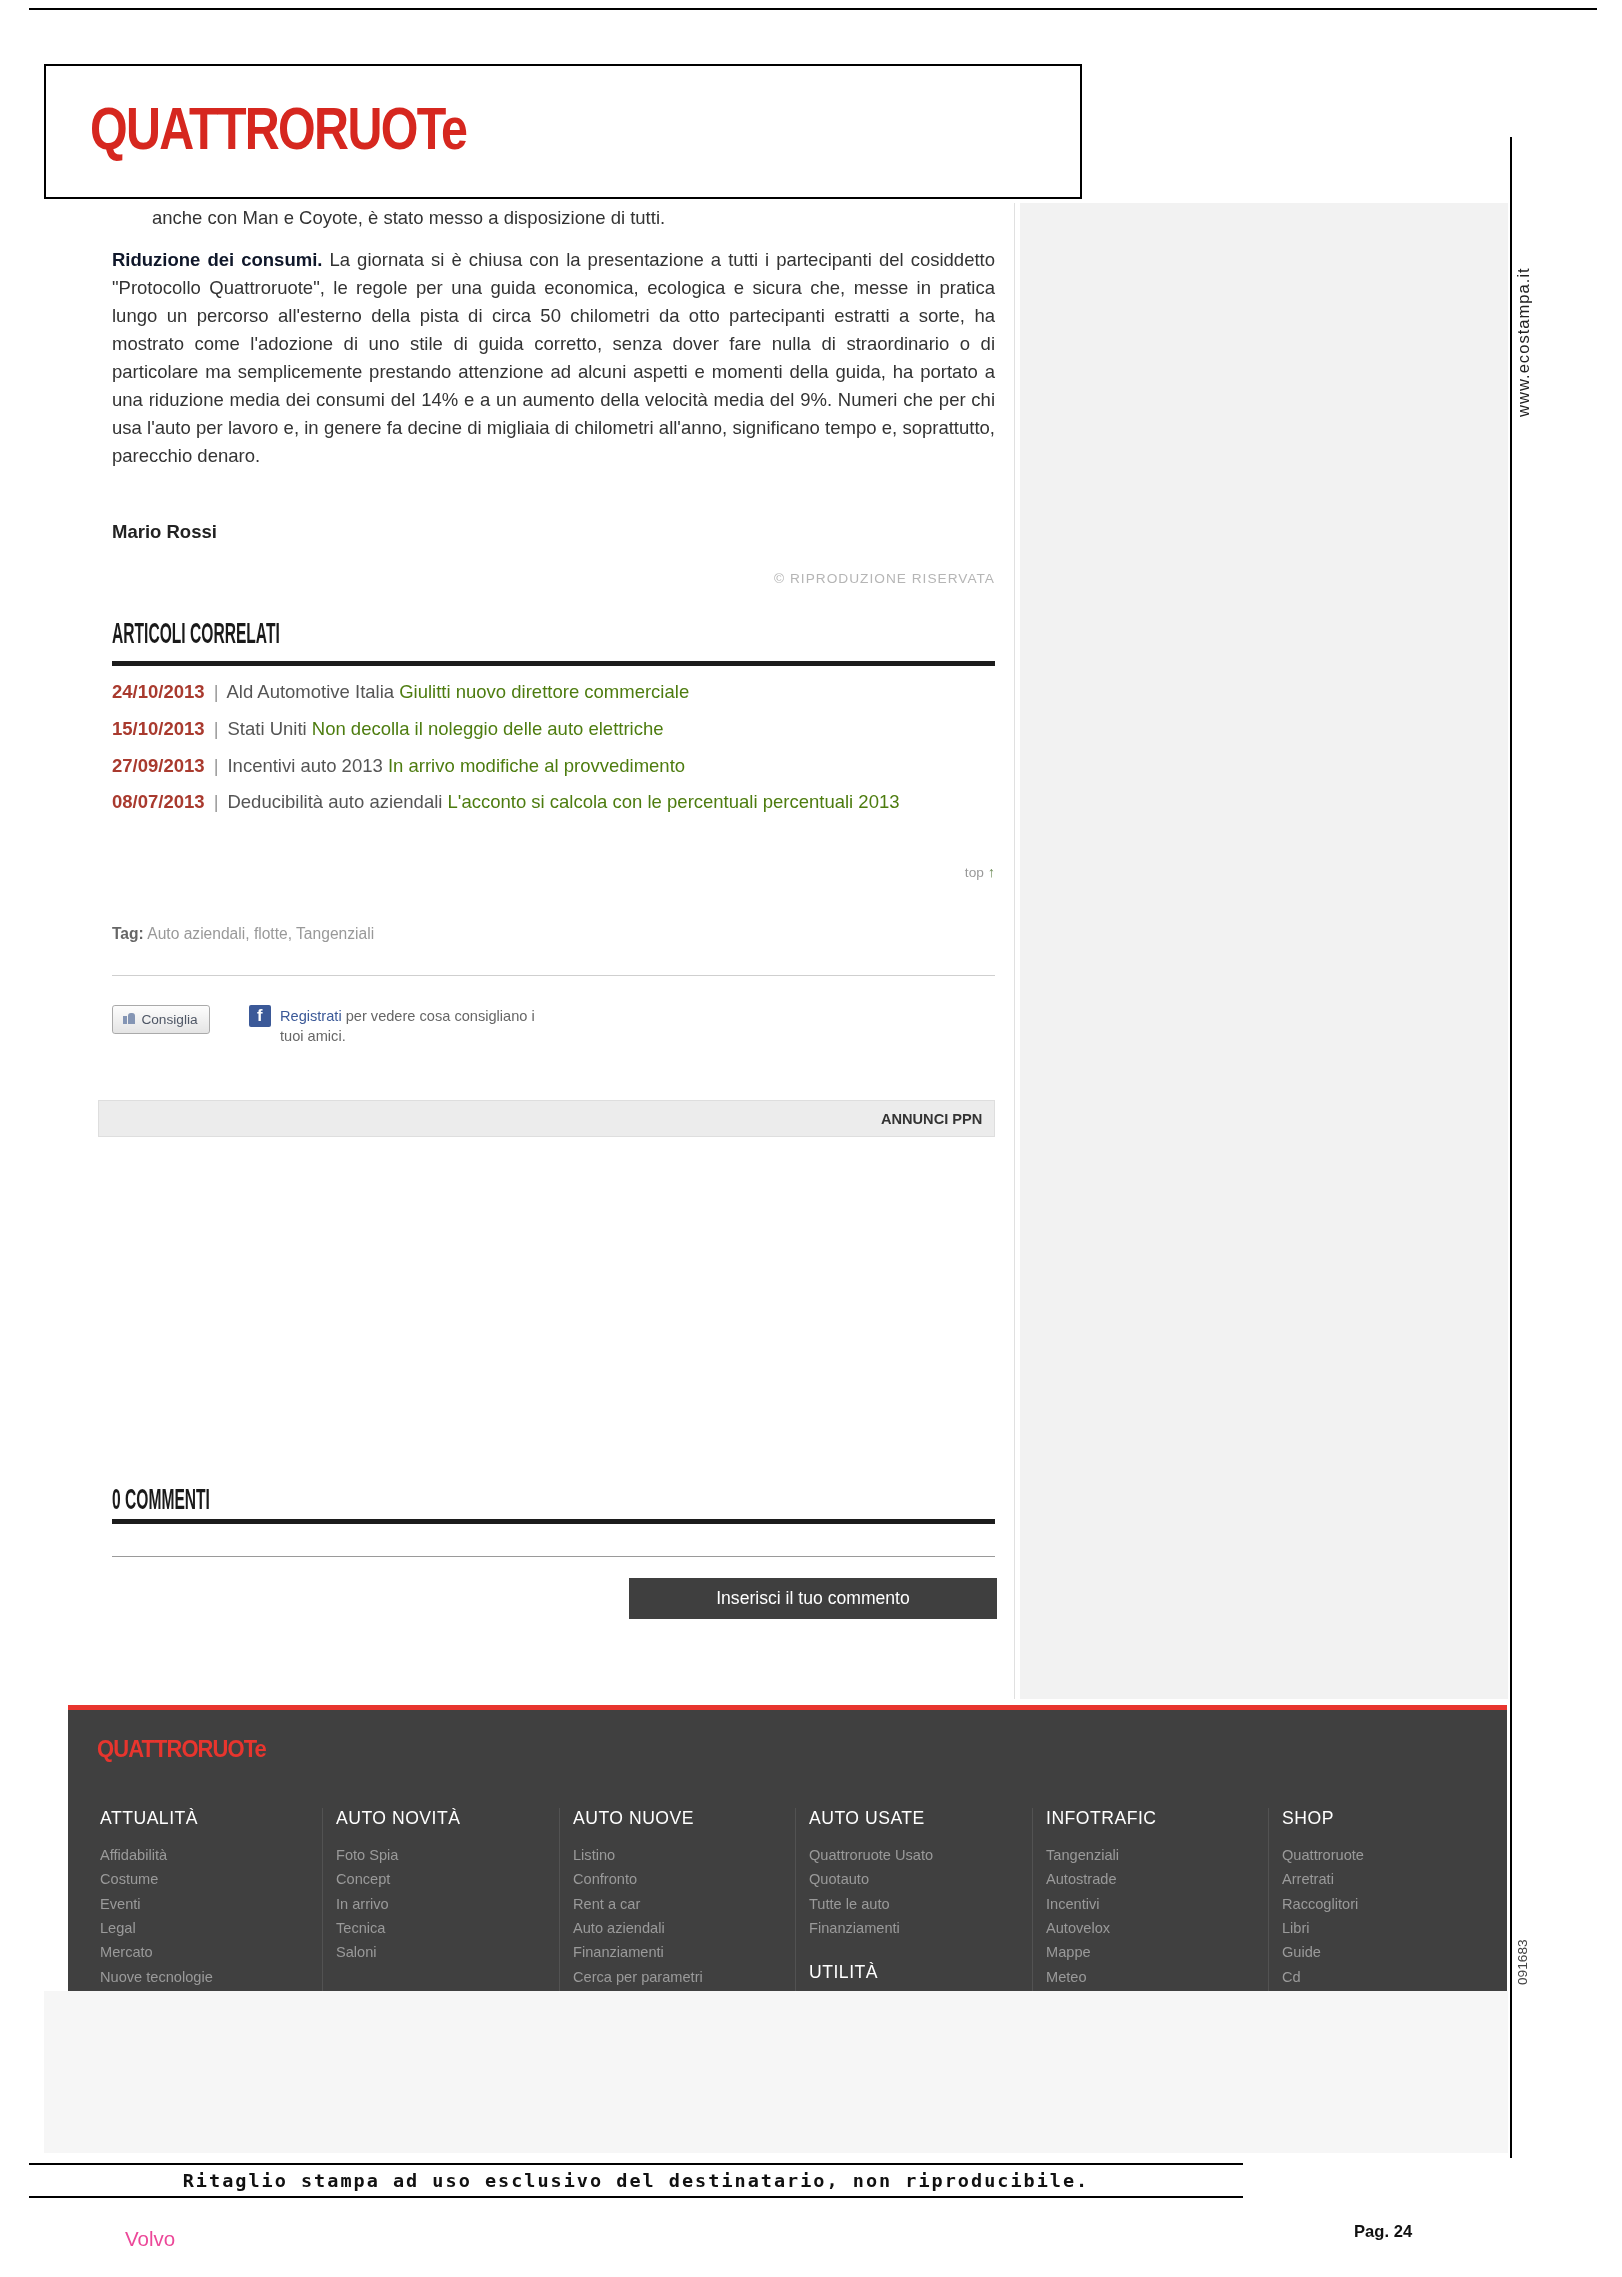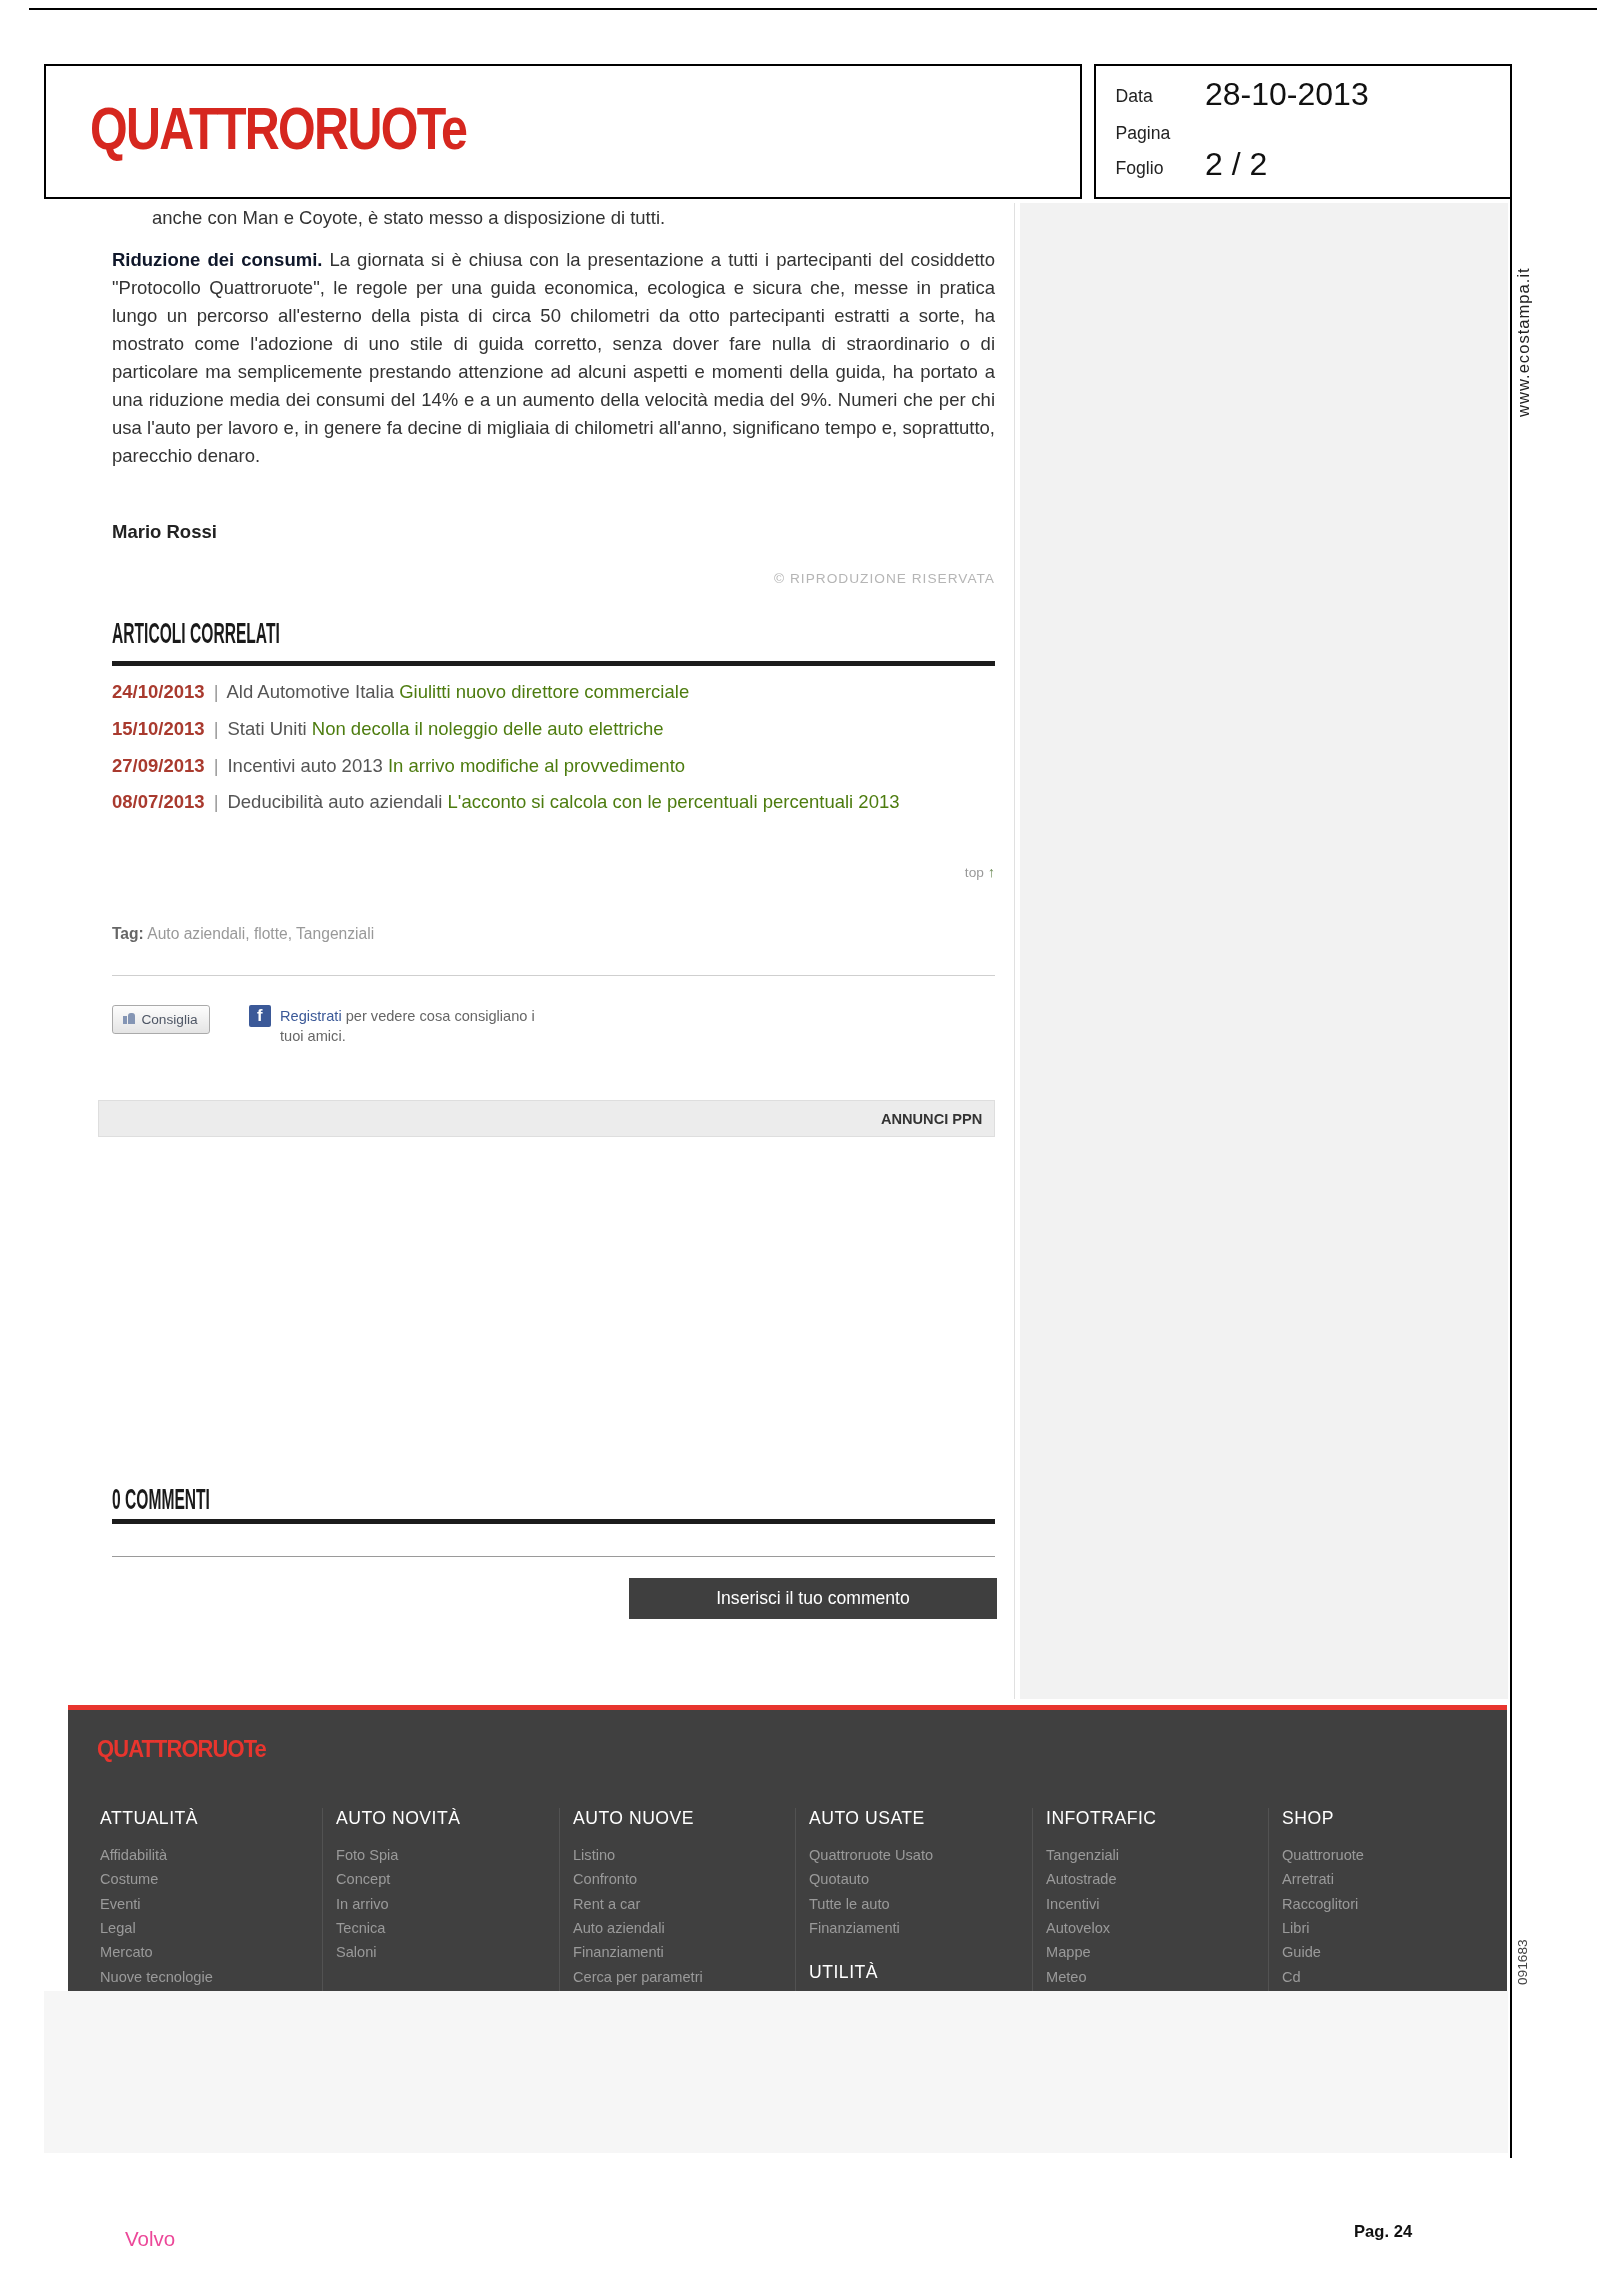--- a/index.html
+++ b/index.html
@@ -112,27 +112,20 @@
 <body>
 
 <div class="page">
 
   <div class="abs top-rule"></div>
   <div class="abs right-rule"></div>
 
   <div class="abs hdr-left">
     <div class="logo-main">QUATTRORUOTe</div>
   </div>
-  <div class="abs hdr-right">
-    <div class="hdr-lbl lbl-data">Data</div>
-    <div class="hdr-val val-data">28-10-2013</div>
-    <div class="hdr-lbl lbl-pagina">Pagina</div>
-    <div class="hdr-lbl lbl-foglio">Foglio</div>
-    <div class="hdr-val val-foglio">2 / 2</div>
-  </div>
 
   <div class="abs side-url">www.ecostampa.it</div>
   <div class="abs side-code">091683</div>
 
   <div class="abs gray-panel"></div>
   <div class="abs col-divider"></div>
 
   <div class="abs col intro-line">anche con Man e Coyote, è stato messo a disposizione di tutti.</div>
 
   <div class="abs col body-par">
@@ -267,17 +260,18 @@
       <div class="fcol-item">Arretrati</div>
       <div class="fcol-item">Raccoglitori</div>
       <div class="fcol-item">Libri</div>
       <div class="fcol-item">Guide</div>
       <div class="fcol-item">Cd</div>
     </div>
   </div>
 
   <div class="abs below-band"></div>
 
+  <div class="abs disclaimer">Ritaglio stampa ad uso esclusivo del destinatario, non riproducibile.</div>
   <div class="abs client">Volvo</div>
   <div class="abs page-ref">Pag. 24</div>
 
 </div>
 
 
 </body></html>

